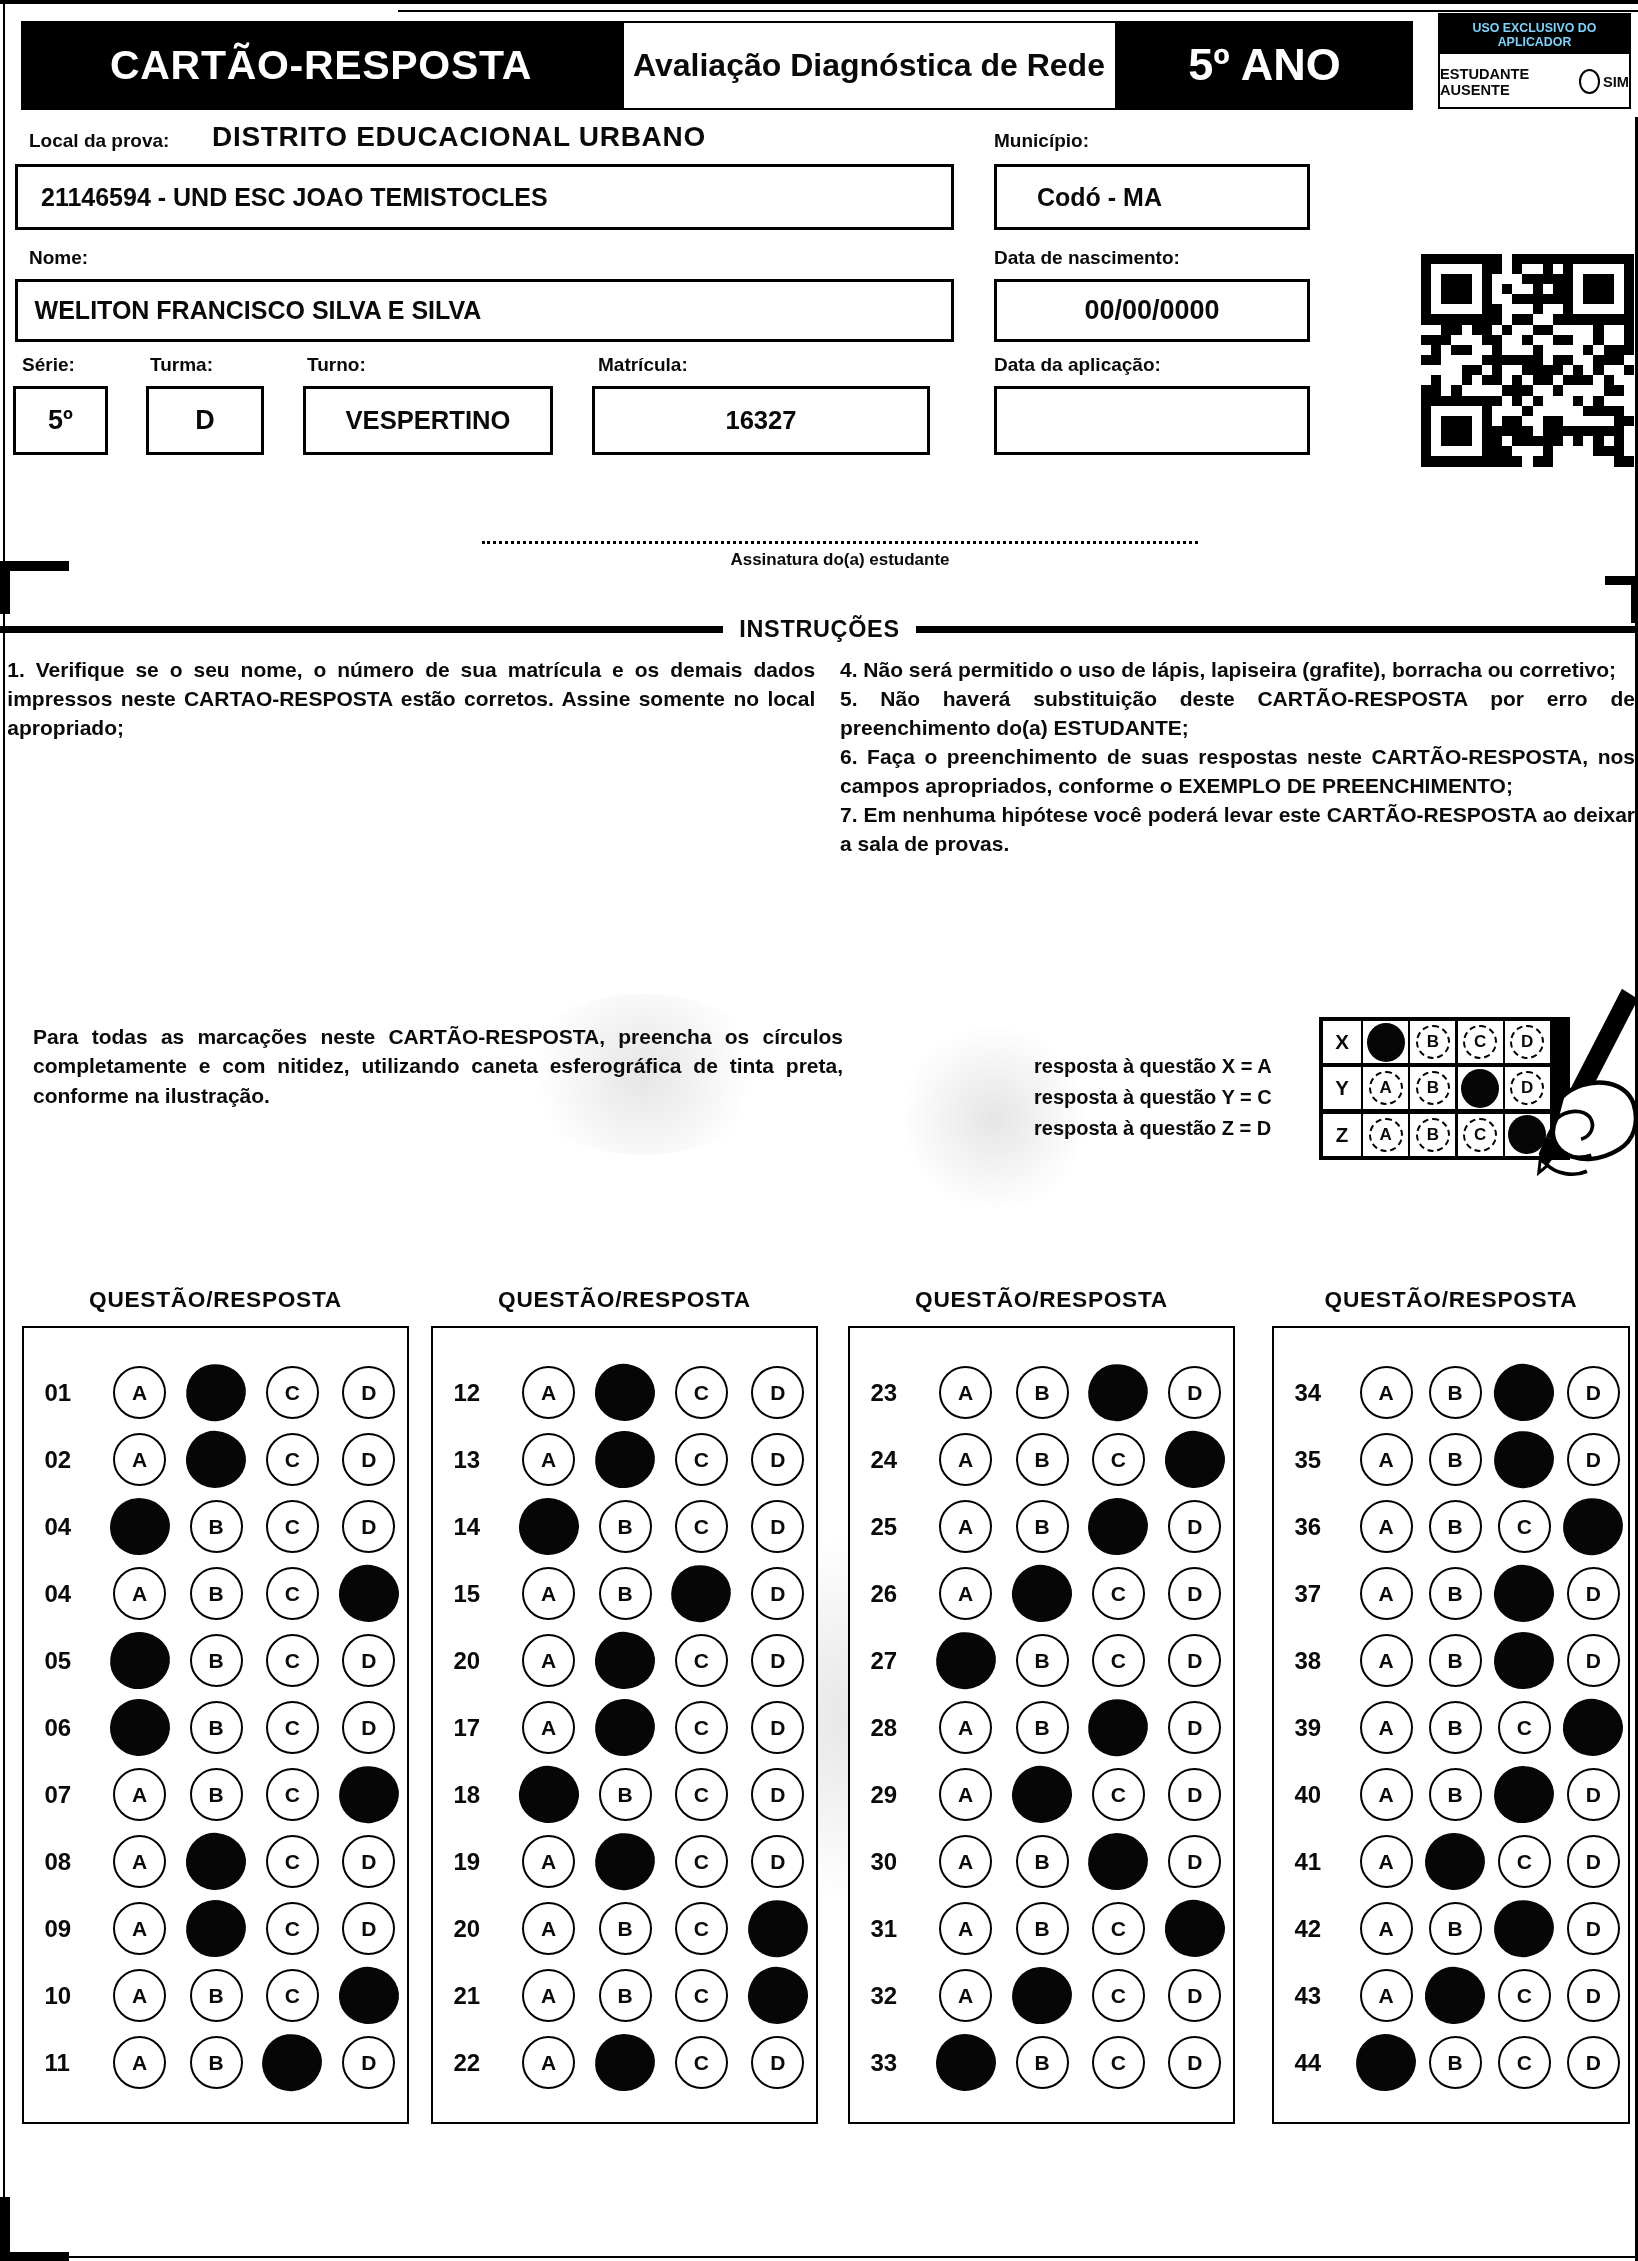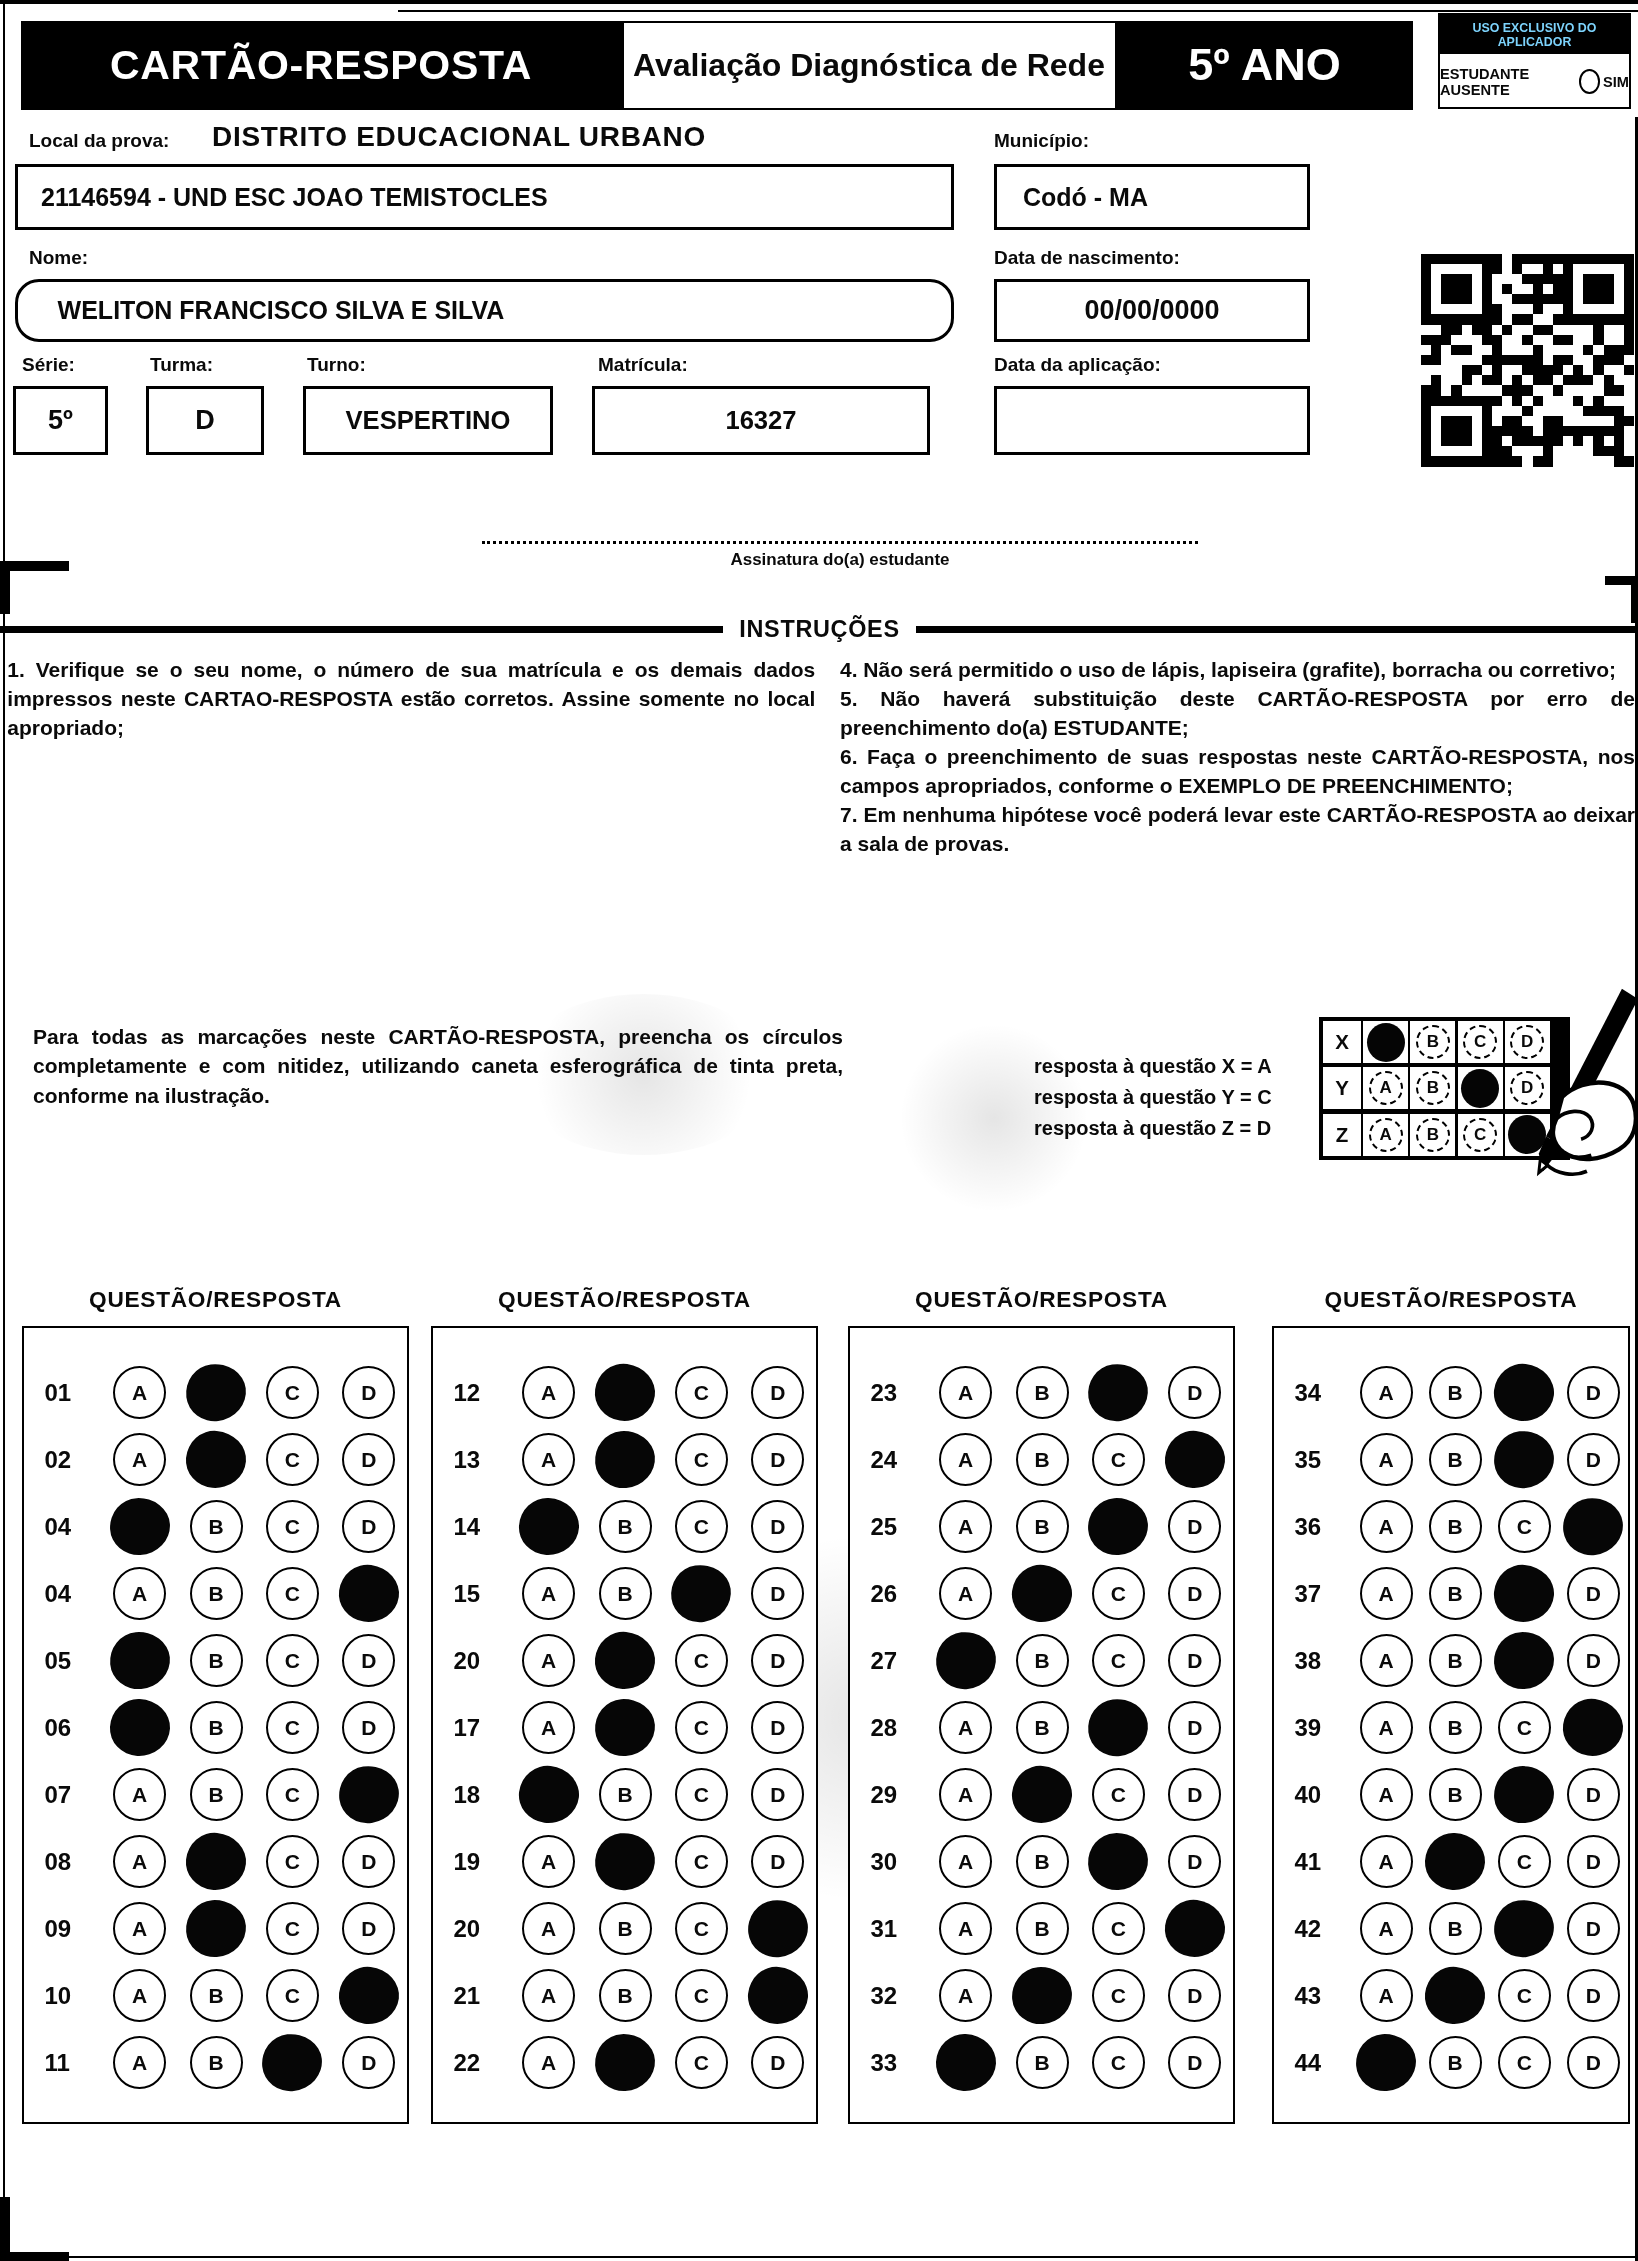--- a/index.html
+++ b/index.html
@@ -22,22 +22,22 @@
   .applicator-box{position:absolute;left:1438px;top:13px;width:193px;height:96px;border:2.9px solid #000;background:#fff;box-sizing:border-box;}
   .applicator-title{background:#000;color:#7dd3fc;font-size:12.4px;font-weight:bold;text-align:center;padding:5.8px 0 5.1px;}
   .applicator-row{display:flex;align-items:center;justify-content:center;gap:3px;margin-top:11.7px;font-size:14.6px;font-weight:bold;}
   .sim-circle{display:inline-block;width:25px;height:25px;border:2.2px solid #000;border-radius:50%;box-sizing:border-box;}
   
   .lbl{position:absolute;font-size:19px;font-weight:bold;}
   .big-center{position:absolute;left:212px;top:121px;font-size:28px;font-weight:bold;letter-spacing:0.7px;}
   .fbox{position:absolute;border:3.7px solid #000;background:#fff;box-sizing:border-box;display:flex;align-items:center;
         font-size:25px;font-weight:bold;}
   .school-box{left:14.6px;top:164px;width:939px;height:66px;padding-left:23.4px;}
-  .municipio-box{left:994px;top:164px;width:316px;height:66px;padding-left:26px;}
-  .nome-box{left:14.6px;top:279px;width:939px;height:63px;padding-left:40px;border-radius:24px;}
+  .municipio-box{left:994px;top:164px;width:316px;height:66px;padding-left:40px;}
+  .nome-box{left:14.6px;top:279px;width:939px;height:63px;padding-left:17px;}
   .nasc-box{left:994px;top:279px;width:316px;height:63px;justify-content:center;font-size:27px;}
   .serie-box{left:13px;top:386px;width:95px;height:69px;justify-content:center;font-size:27px;}
   .turma-box{left:146px;top:386px;width:118px;height:69px;justify-content:center;font-size:27px;}
   .turno-box{left:303px;top:386px;width:250px;height:69px;justify-content:center;font-size:25.6px;}
   .matricula-box{left:592px;top:386px;width:338px;height:69px;justify-content:center;font-size:25.6px;}
   .aplicacao-box{left:994px;top:386px;width:316px;height:69px;}
   
   .qr{position:absolute;left:1421px;top:252px;width:213px;height:216px;}
   
   .sig-line{position:absolute;left:482px;top:541px;width:716px;border-top:3.7px dotted #000;}

